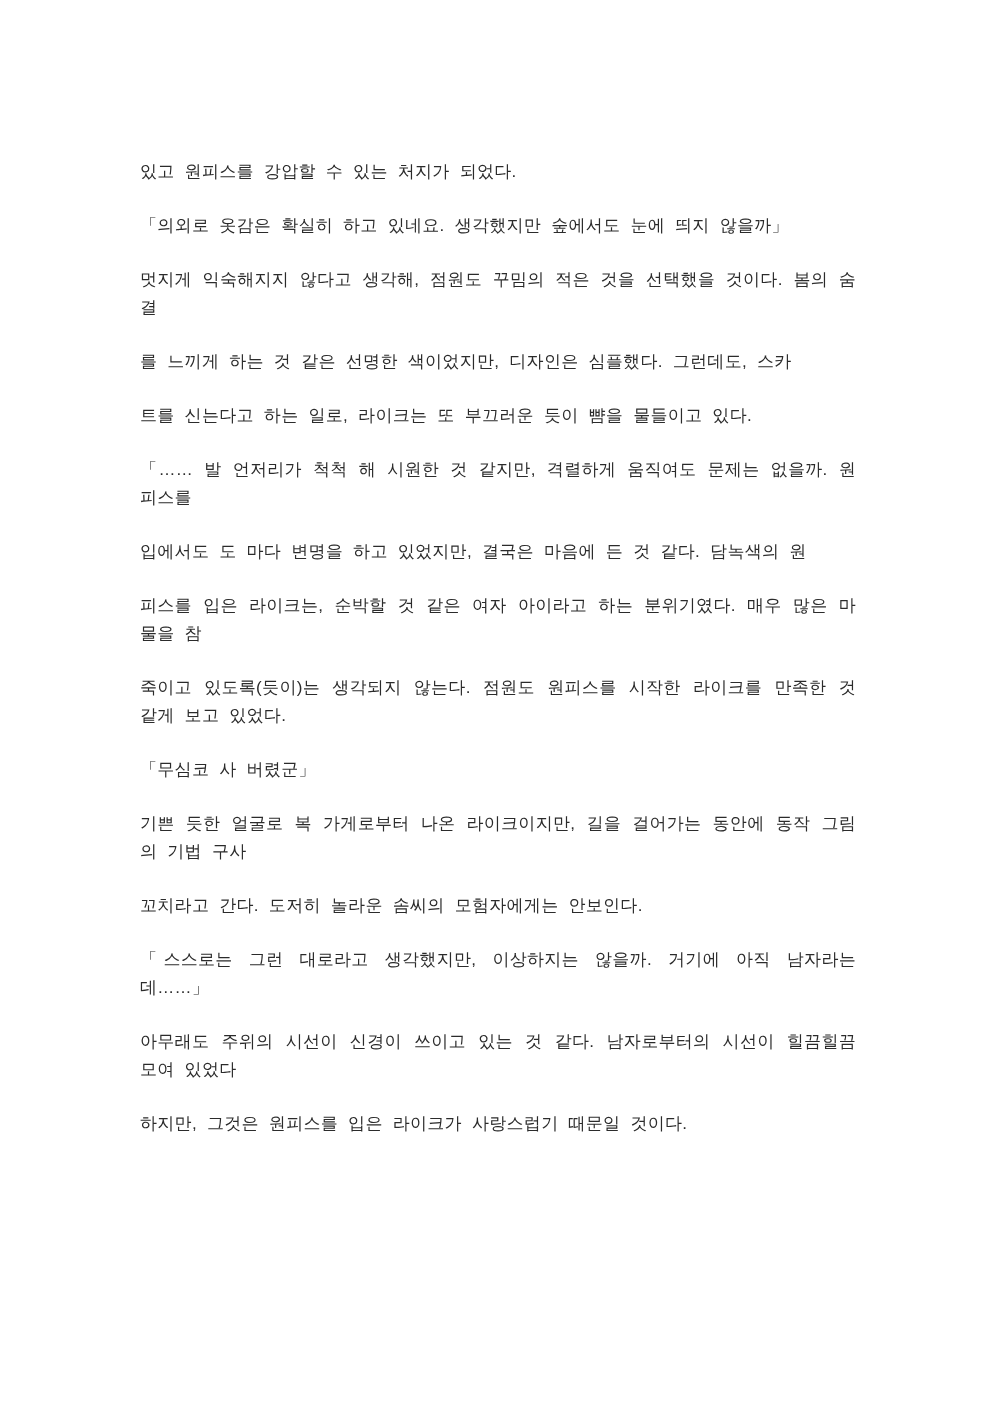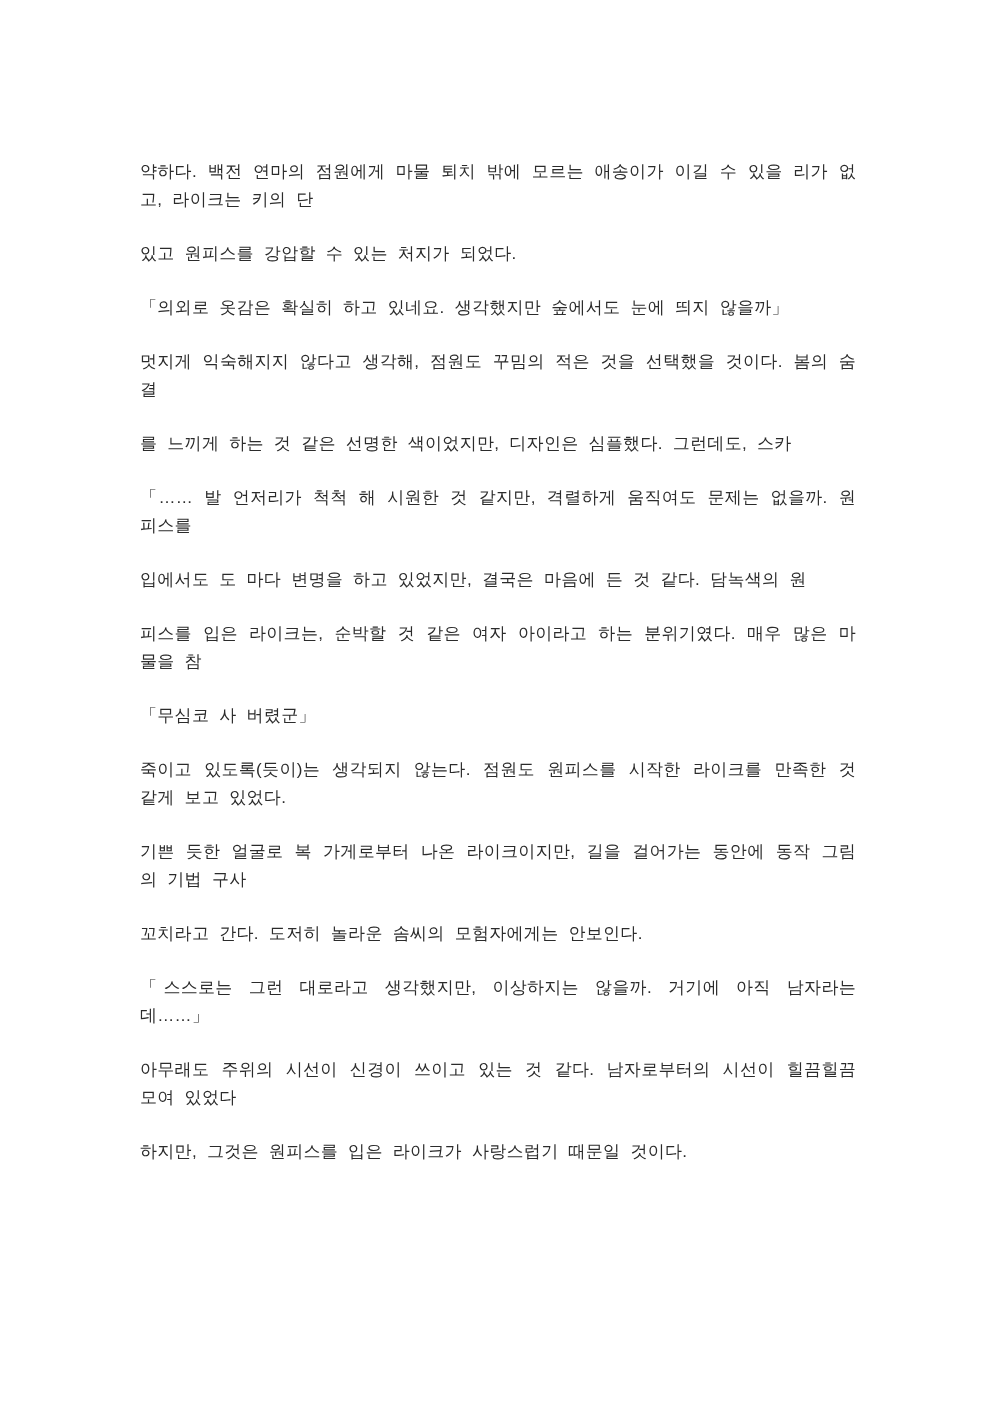--- a/index.html
+++ b/index.html
@@ -26,28 +26,28 @@
     word-break: break-all;
   }
   .page p:last-child {
     margin-bottom: 0;
   }
 </style>
 </head>
 <body>
 
 <div class="page">
-  <p>약하다. 백전 연마의 점원에게 마물 퇴치 밖에 모르는 애송이가 이길 수 있을 리가 없고, 라이크는 키의 단</p>
   <p>있고 원피스를 강압할 수 있는 처지가 되었다.</p>
   <p>「의외로 옷감은 확실히 하고 있네요. 생각했지만 숲에서도 눈에 띄지 않을까」</p>
   <p>멋지게 익숙해지지 않다고 생각해, 점원도 꾸밈의 적은 것을 선택했을 것이다. 봄의 숨결</p>
   <p>를 느끼게 하는 것 같은 선명한 색이었지만, 디자인은 심플했다. 그런데도, 스카</p>
+  <p>트를 신는다고 하는 일로, 라이크는 또 부끄러운 듯이 뺨을 물들이고 있다.</p>
   <p>「…… 발 언저리가 척척 해 시원한 것 같지만, 격렬하게 움직여도 문제는 없을까. 원피스를</p>
   <p>입에서도 도 마다 변명을 하고 있었지만, 결국은 마음에 든 것 같다. 담녹색의 원</p>
   <p>피스를 입은 라이크는, 순박할 것 같은 여자 아이라고 하는 분위기였다. 매우 많은 마물을 참</p>
+  <p>죽이고 있도록(듯이)는 생각되지 않는다. 점원도 원피스를 시작한 라이크를 만족한 것 같게 보고 있었다.</p>
   <p>「무심코 사 버렸군」</p>
-  <p>죽이고 있도록(듯이)는 생각되지 않는다. 점원도 원피스를 시작한 라이크를 만족한 것 같게 보고 있었다.</p>
   <p>기쁜 듯한 얼굴로 복 가게로부터 나온 라이크이지만, 길을 걸어가는 동안에 동작 그림의 기법 구사</p>
   <p>꼬치라고 간다. 도저히 놀라운 솜씨의 모험자에게는 안보인다.</p>
   <p>「스스로는 그런 대로라고 생각했지만, 이상하지는 않을까. 거기에 아직 남자라는데……」</p>
   <p>아무래도 주위의 시선이 신경이 쓰이고 있는 것 같다. 남자로부터의 시선이 힐끔힐끔 모여 있었다</p>
   <p>하지만, 그것은 원피스를 입은 라이크가 사랑스럽기 때문일 것이다.</p>
 </div>
 
 </body></html>

